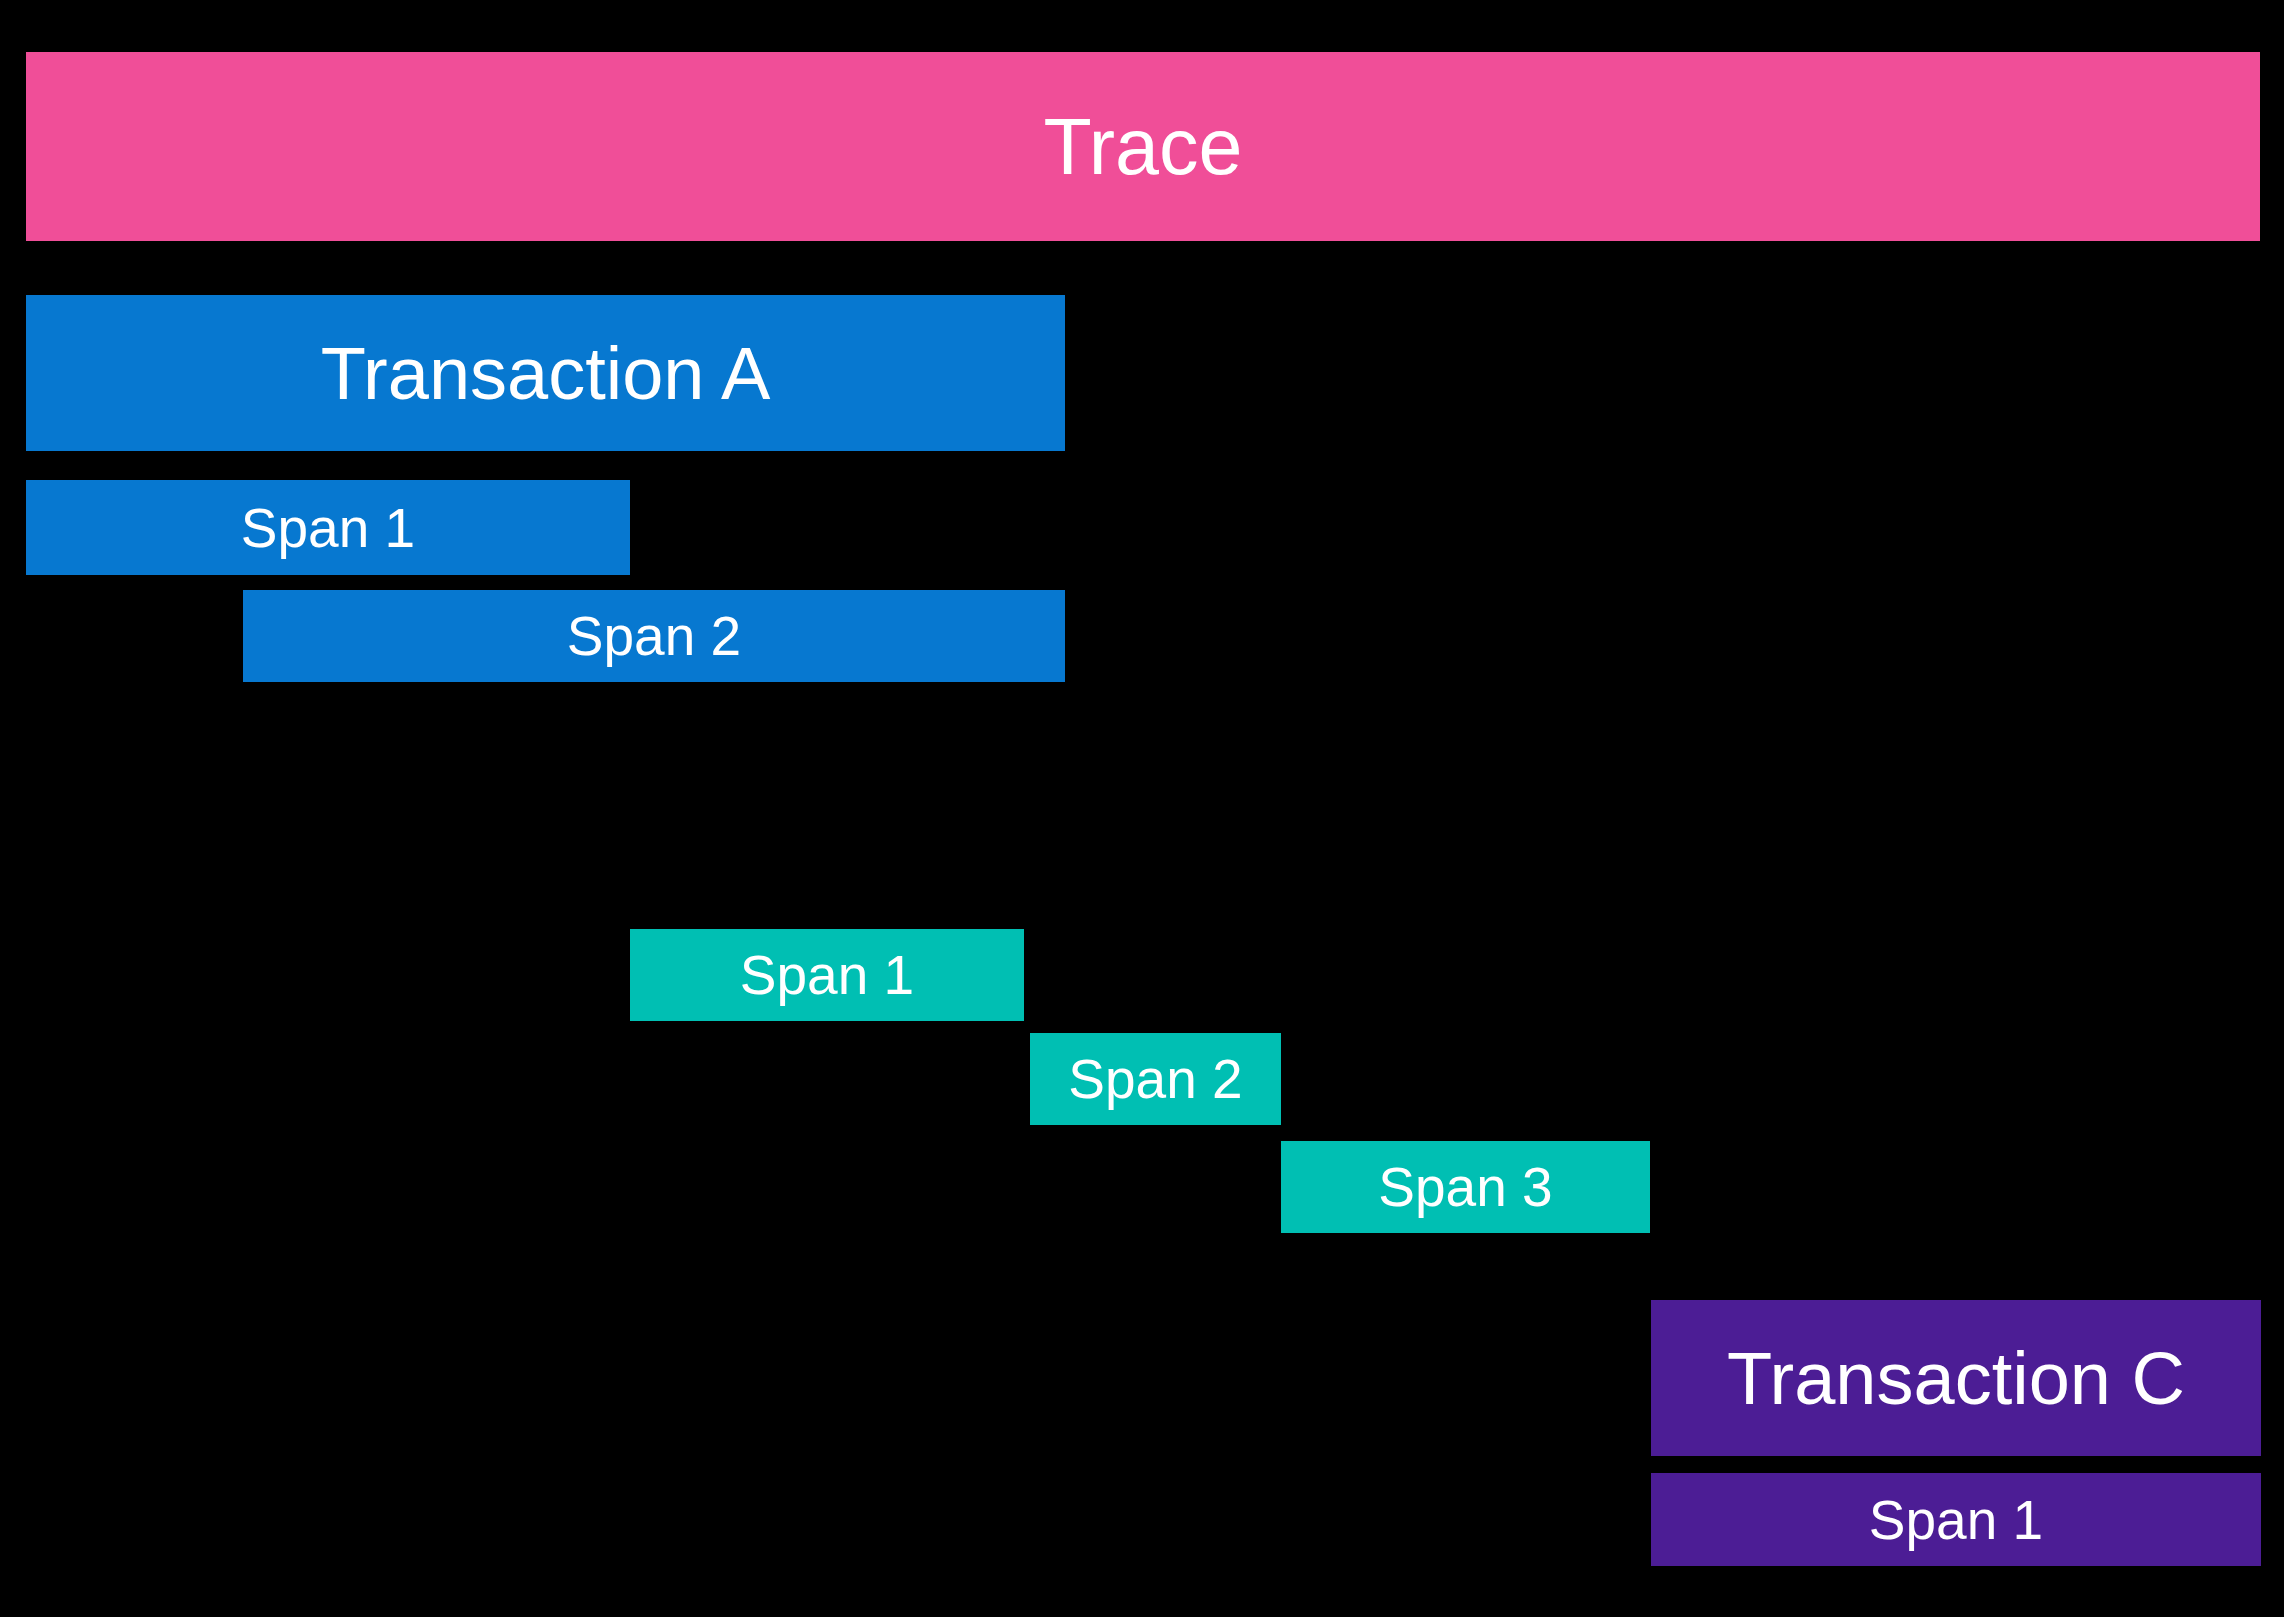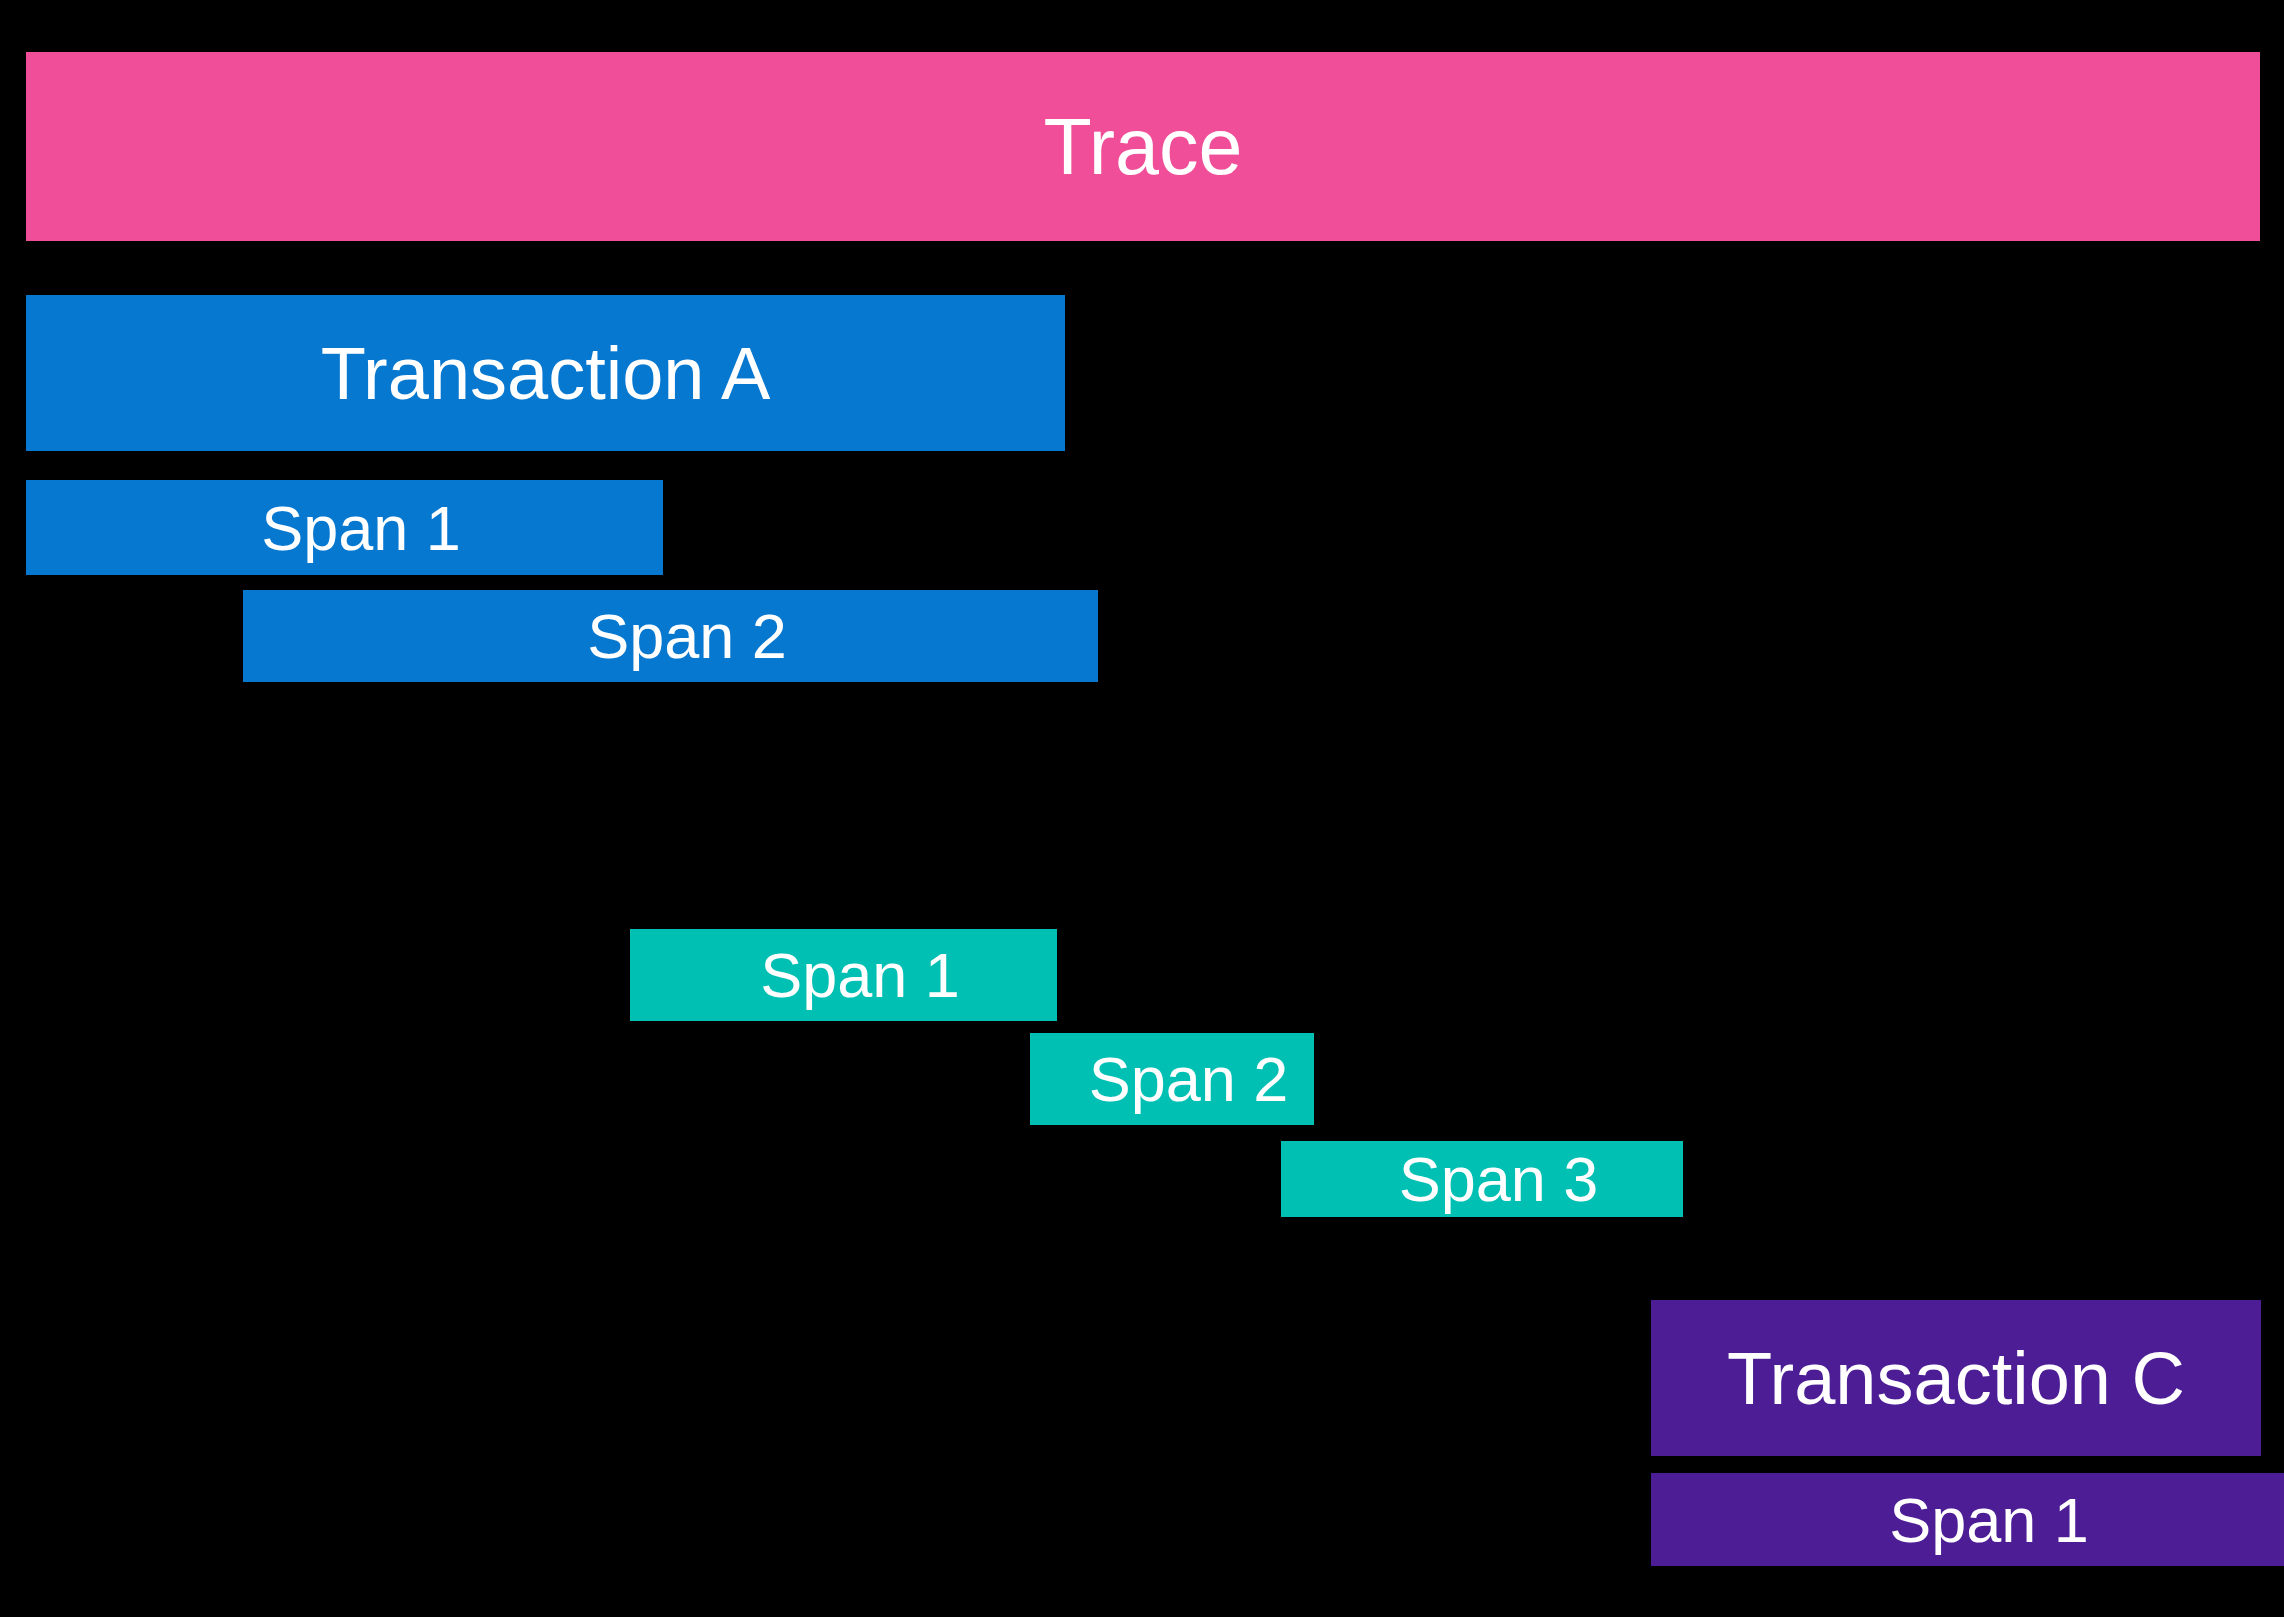--- a/index.html
+++ b/index.html
@@ -19,36 +19,36 @@
     position: absolute;
     display: flex;
     align-items: center;
     justify-content: center;
     color: #FFFFFF;
     font-weight: 500;
     white-space: nowrap;
   }
   .trace-size { font-size: 79px; }
   .tx-size    { font-size: 74px; }
-  .span-size  { font-size: 63px; padding-left: 33px; }
+  .span-size  { font-size: 55px; }
 
   .pink   { background: #F04E98; }
   .blue   { background: #0778D0; }
   .teal   { background: #00BFB3; }
   .yellow { background: #4c1d95; }
 
   
   #trace   { left: 26px;   top: 52px;   width: 2234px; height: 189px; }
   #txa     { left: 26px;   top: 295px;  width: 1039px; height: 156px; }
   #txa-s1  { left: 26px;   top: 480px;  width: 604px;  height: 95px; }
   #txa-s2  { left: 243px;  top: 590px;  width: 822px; height: 92px; }
   #txb     { left: 630px;  top: 758px;  width: 1021px; height: 154px; }
   #txb-s1  { left: 630px;  top: 929px; width: 394px;  height: 92px; }
   #txb-s2  { left: 1030px; top: 1033px; width: 251px;  height: 92px; }
-  #txb-s3  { left: 1281px; top: 1141px; width: 369px;  height: 76px; justify-content: center; }
+  #txb-s3  { left: 1281px; top: 1141px; width: 369px;  height: 92px; justify-content: center; }
   #txc     { left: 1651px; top: 1300px; width: 610px;  height: 156px; }
   #txc-s1  { left: 1651px; top: 1473px; width: 610px;  height: 93px; }
 </style>
 </head>
 <body>
 
 <div class="canvas">
 
   <div id="trace" class="bar pink trace-size">
     <span>Trace</span>

